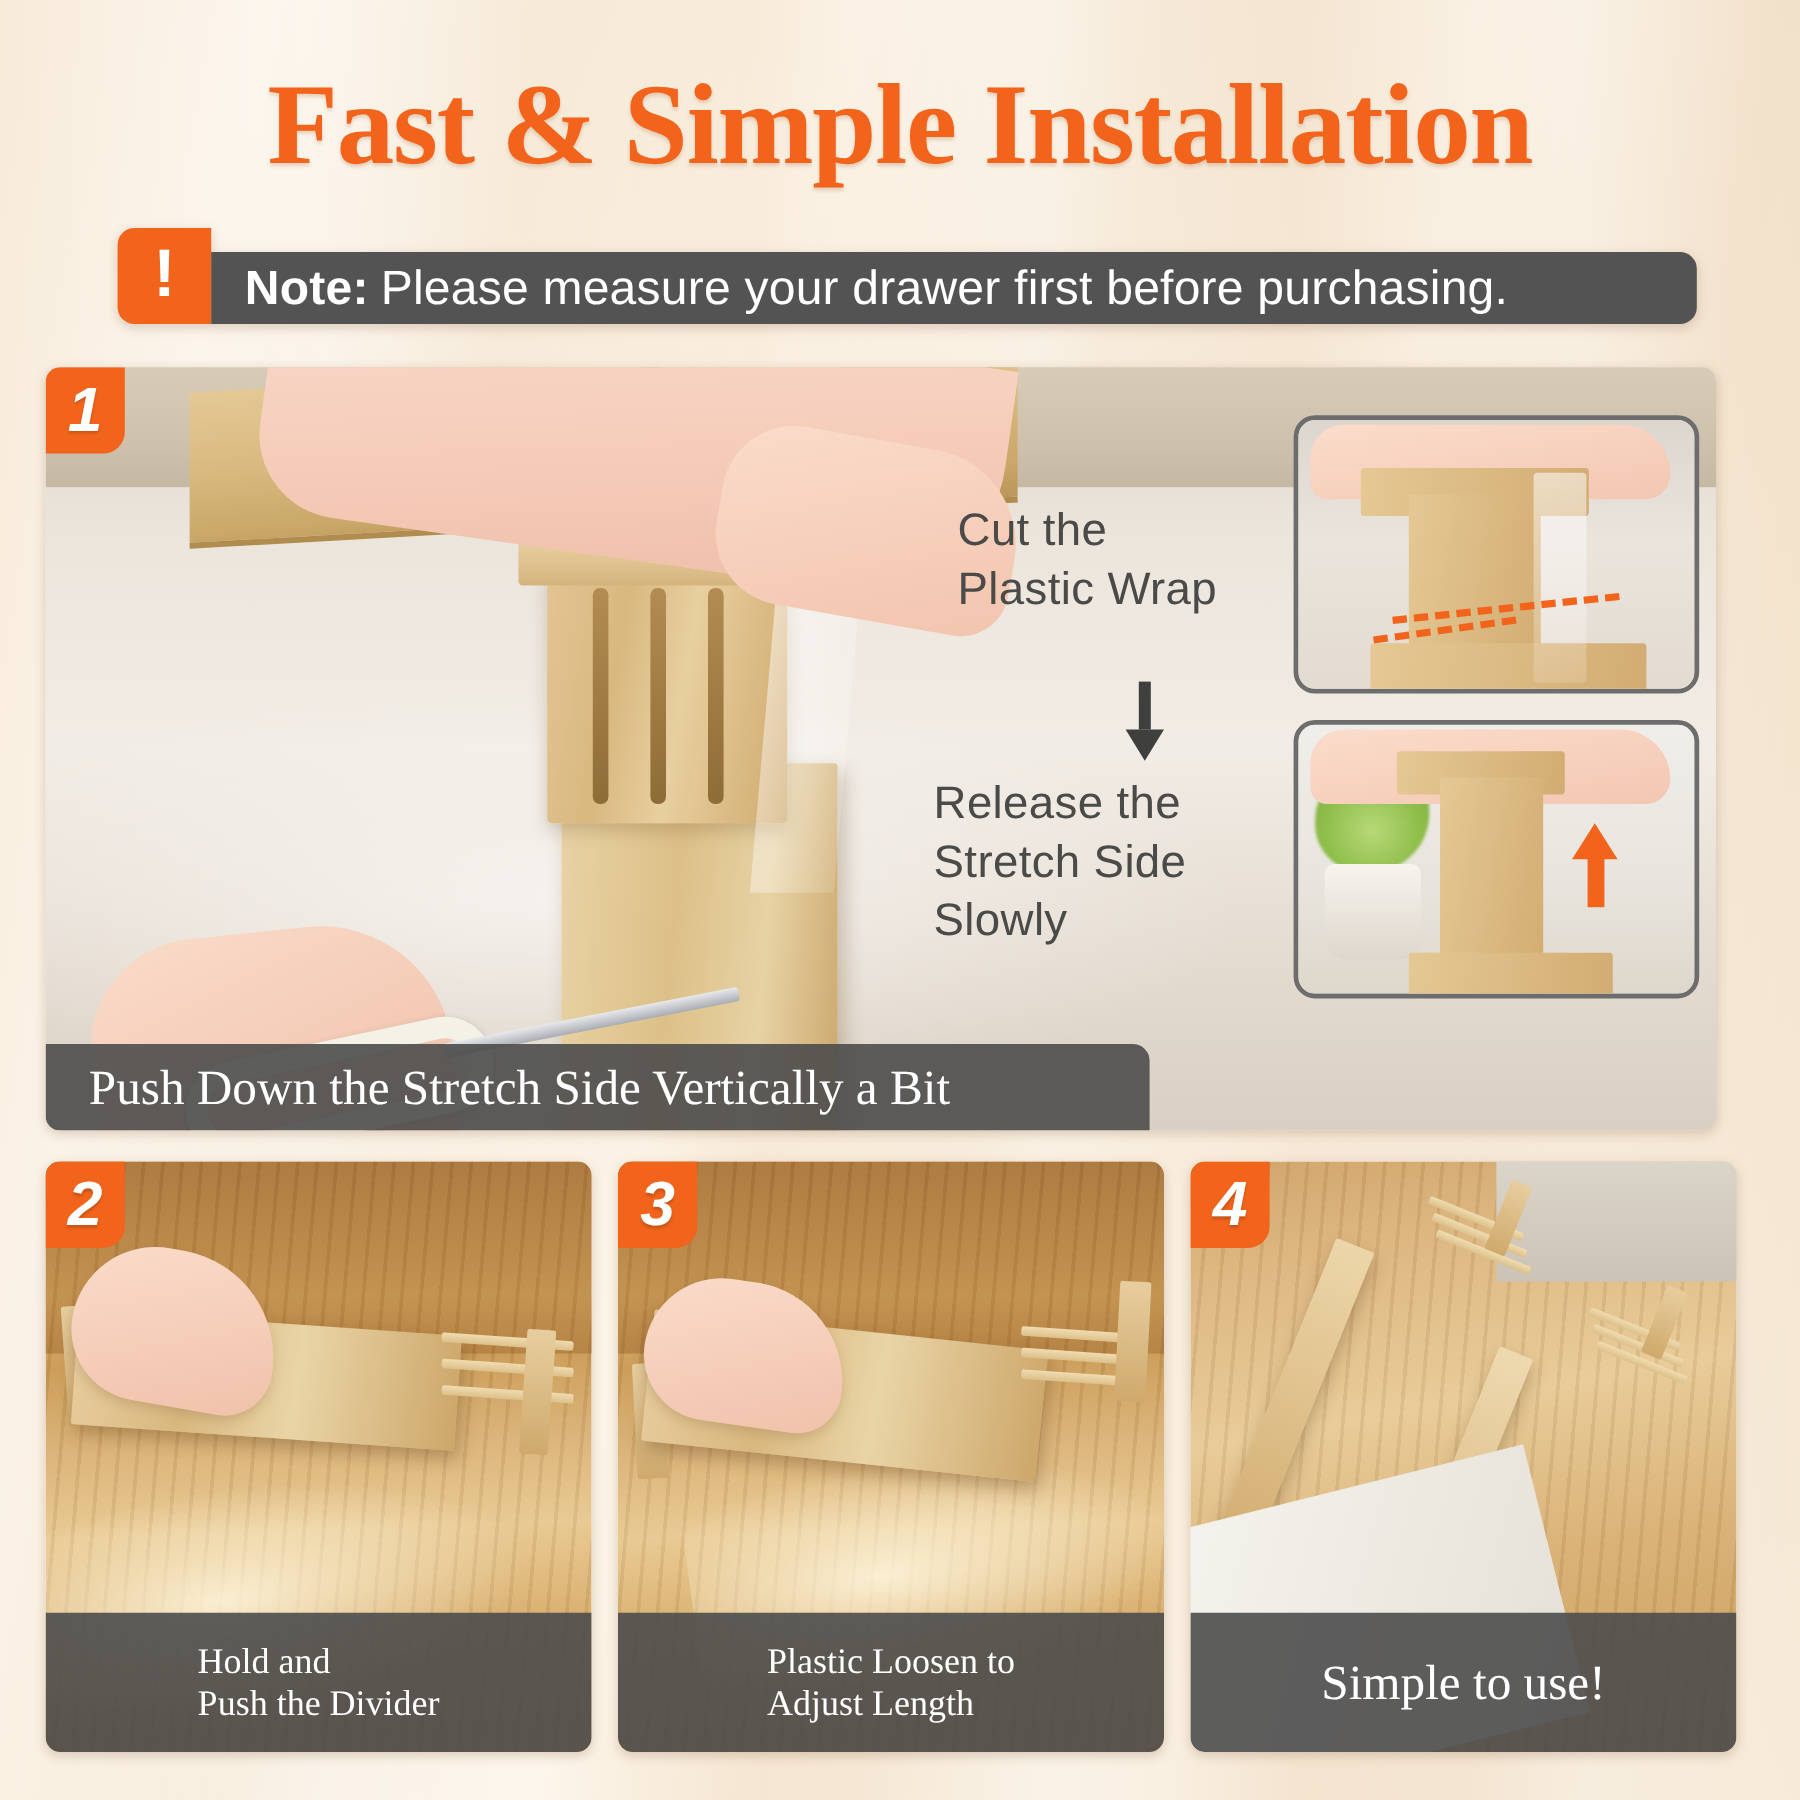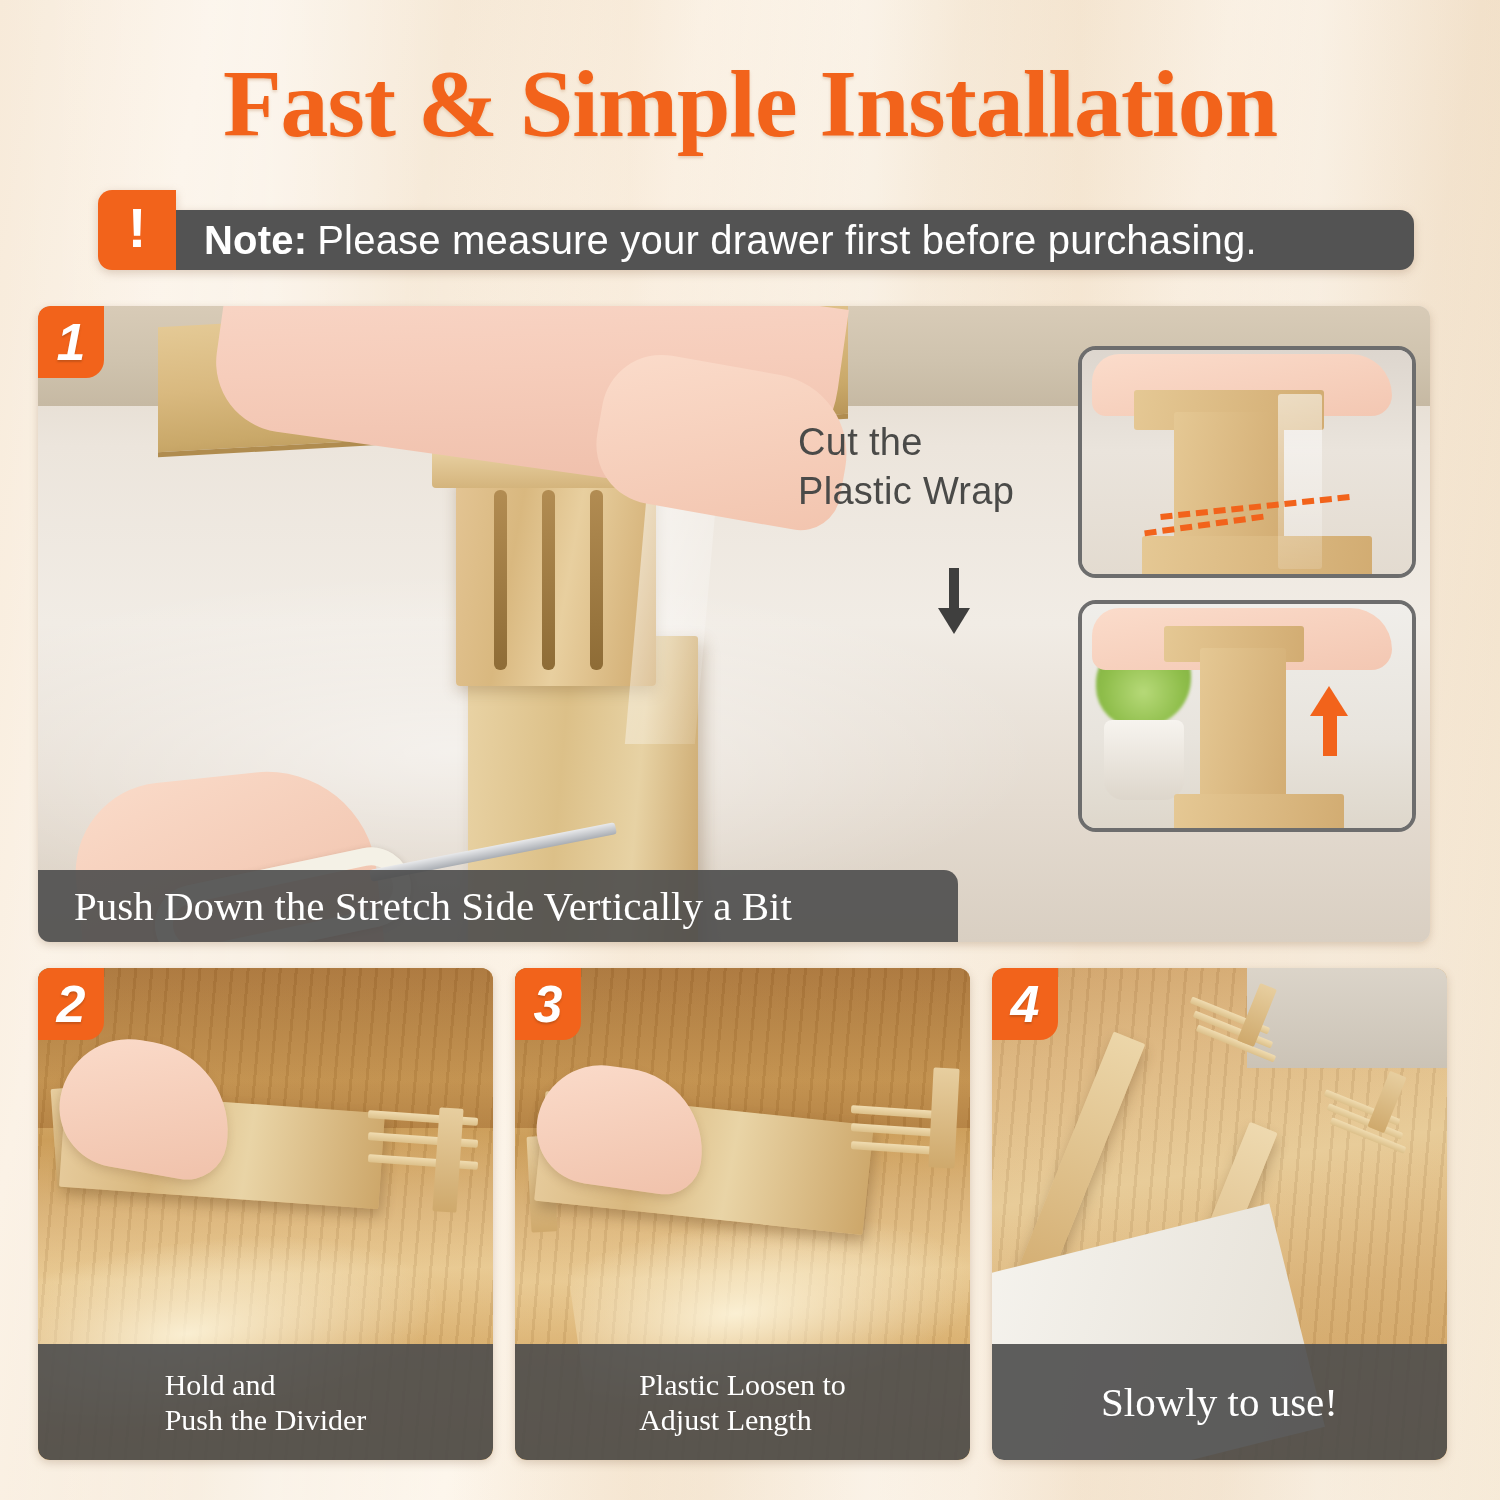--- a/index.html
+++ b/index.html
@@ -404,20 +404,23 @@
   <div class="step-badge">1</div>
 
   <div class="p1-text" id="p1-text-a">Cut the
 Plastic Wrap</div>
 
   <div class="down-arrow-wrap">
     <div class="da-stem"></div>
     <div class="da-head"></div>
   </div>
 
+  <div class="p1-text" id="p1-text-b">Release the
+Stretch Side
+Slowly</div>
 
   <div class="inset" id="inset1">
     <div class="inset-bg-1"></div>
     <div class="ins-hand"></div>
     <div class="ins-wood" style="left:52px; top:40px; width:190px; height:40px;"></div>
     <div class="ins-wood" style="left:92px; top:62px; width:110px; height:150px;"></div>
     <div class="ins-wood" style="left:60px; top:186px; width:230px; height:44px;"></div>
     <div class="ins-wood" style="left:196px; top:44px; width:44px; height:175px; background:linear-gradient(180deg,rgba(255,255,255,0.55),rgba(255,255,255,0.15));"></div>
     <div class="cut-dash"></div>
     <div class="cut-dash b"></div>
@@ -489,14 +492,14 @@
 
   <div class="divider-board" style="left:208px; top:150px; width:30px; height:260px; transform:rotate(22deg); background:linear-gradient(180deg,#eed9af,#d5b076);"></div>
   <div class="divider-rail" style="left:330px; top:136px; width:80px; height:7px; transform:rotate(22deg);"></div>
   <div class="divider-rail" style="left:333px; top:150px; width:80px; height:7px; transform:rotate(22deg);"></div>
   <div class="divider-rail" style="left:336px; top:164px; width:80px; height:7px; transform:rotate(22deg);"></div>
   <div class="divider-end" style="left:386px; top:104px; width:18px; height:60px; transform:rotate(22deg);"></div>
 
   <div class="p4-front"></div>
 
   <div class="step-badge">4</div>
-  <div class="caption cap-sm one-line">Slowly to use!</div>
+  <div class="caption cap-sm one-line">Simple to use!</div>
 </div>
 
 </body></html>

